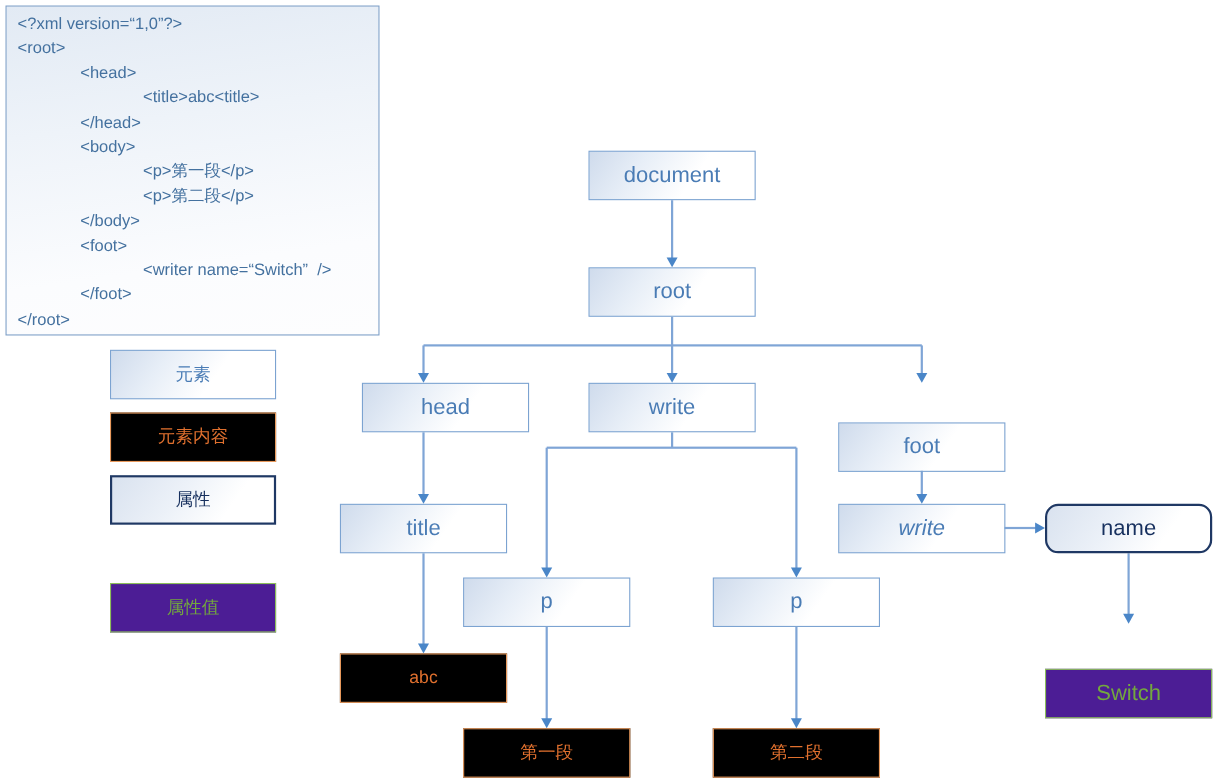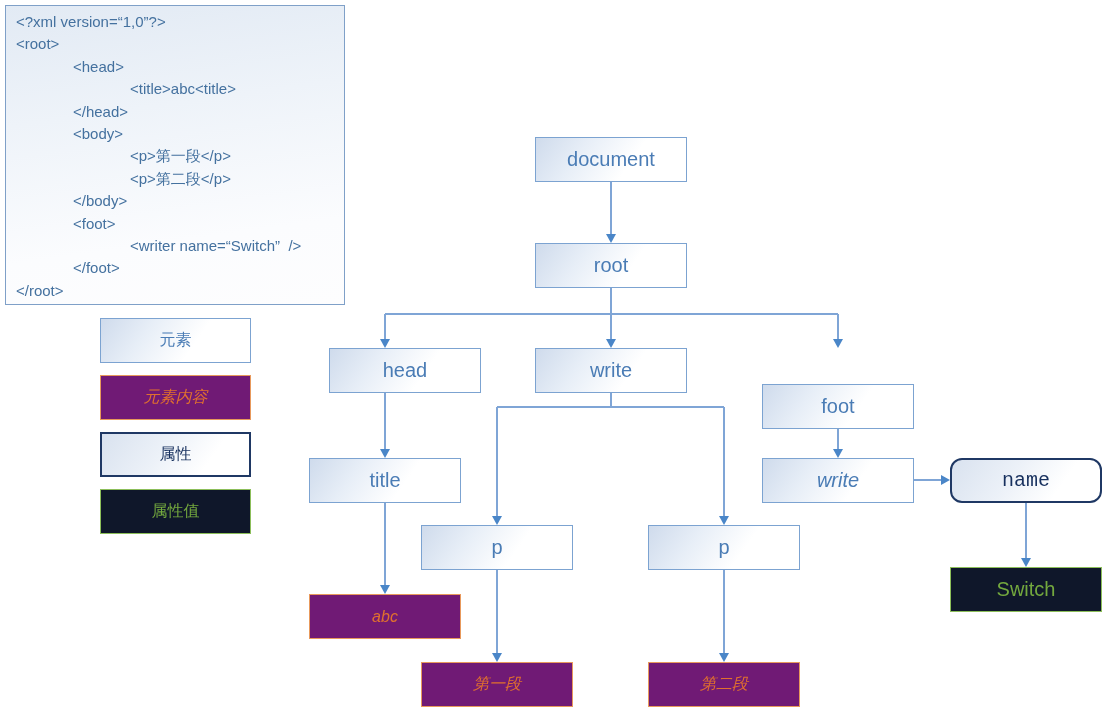--- a/index.html
+++ b/index.html
@@ -20,30 +20,30 @@
   .node{
     position:absolute;box-sizing:border-box;display:flex;align-items:center;justify-content:center;
     font-size:20px;text-align:center;
   }
   .node.element{
     border:1.5px solid var(--element-border);color:var(--element-text);
     background:linear-gradient(125deg,#cfdbec 0%,#e7eef7 30%,#ffffff 62%);
   }
   .node.content{
     border:1.5px solid var(--content-border);color:var(--content-text);
-    background:#701a75;font-size:16px;font-style:italic;
+    background:#000000;font-size:16px;
   }
   .node.attribute{
     border:2px solid var(--attribute-border);color:var(--attribute-text);
     background:linear-gradient(125deg,#d9e2ef 0%,#ecf1f8 40%,#ffffff 72%);
-    font-family:Liberation Mono, monospace;
   }
   .node.value{
     border:1.5px solid var(--value-border);color:var(--value-text);
-    background:#0f172a;
+    background:#4c1d95;
+    margin-top:41px;
   }
   .legend-box{font-size:16px;}
   
   .edge-line{position:absolute;background:var(--connector);}
   .arrow-down{
     position:absolute;width:0;height:0;
     border-left:5.5px solid transparent;border-right:5.5px solid transparent;
     border-top:9px solid var(--arrowhead);
   }
   .arrow-right{

